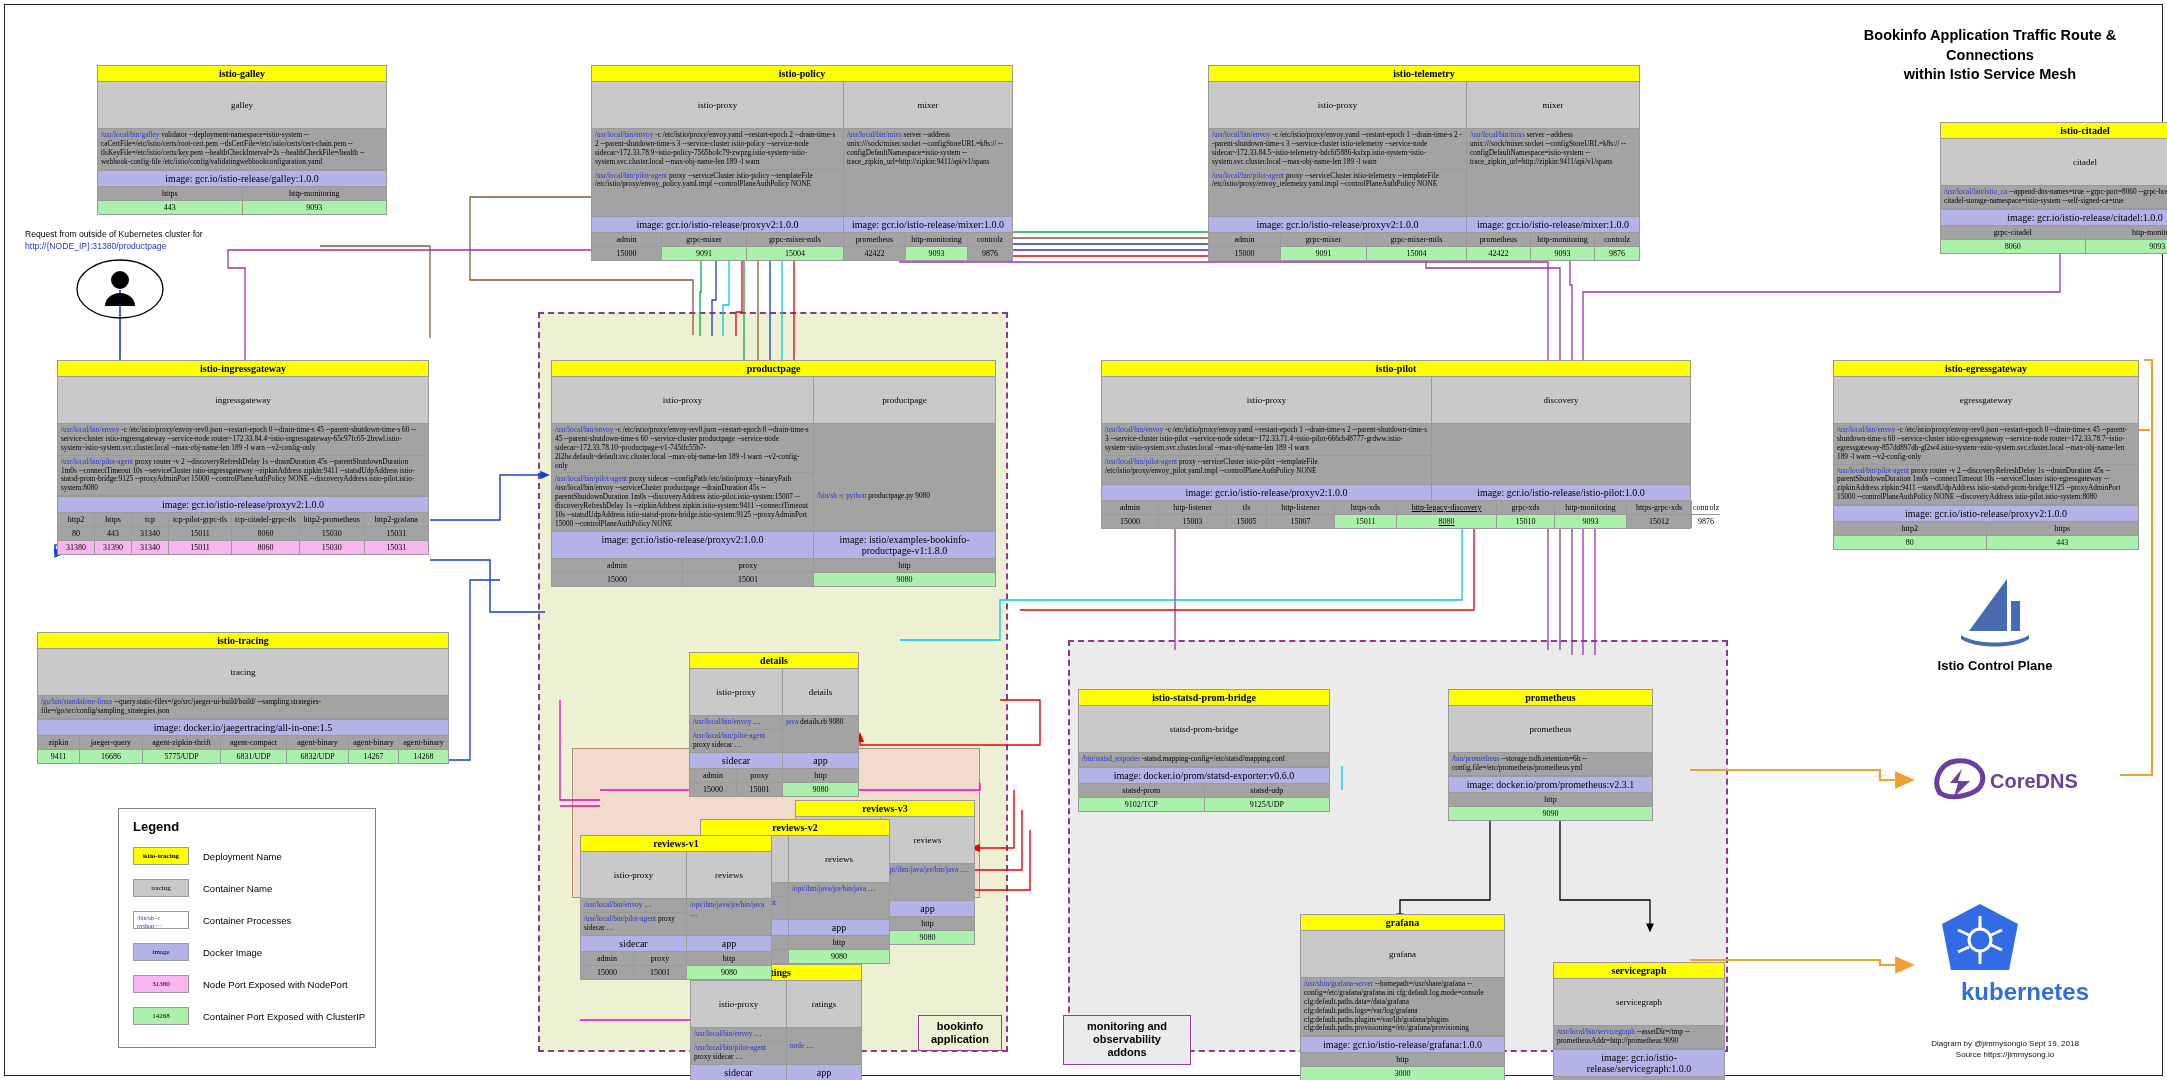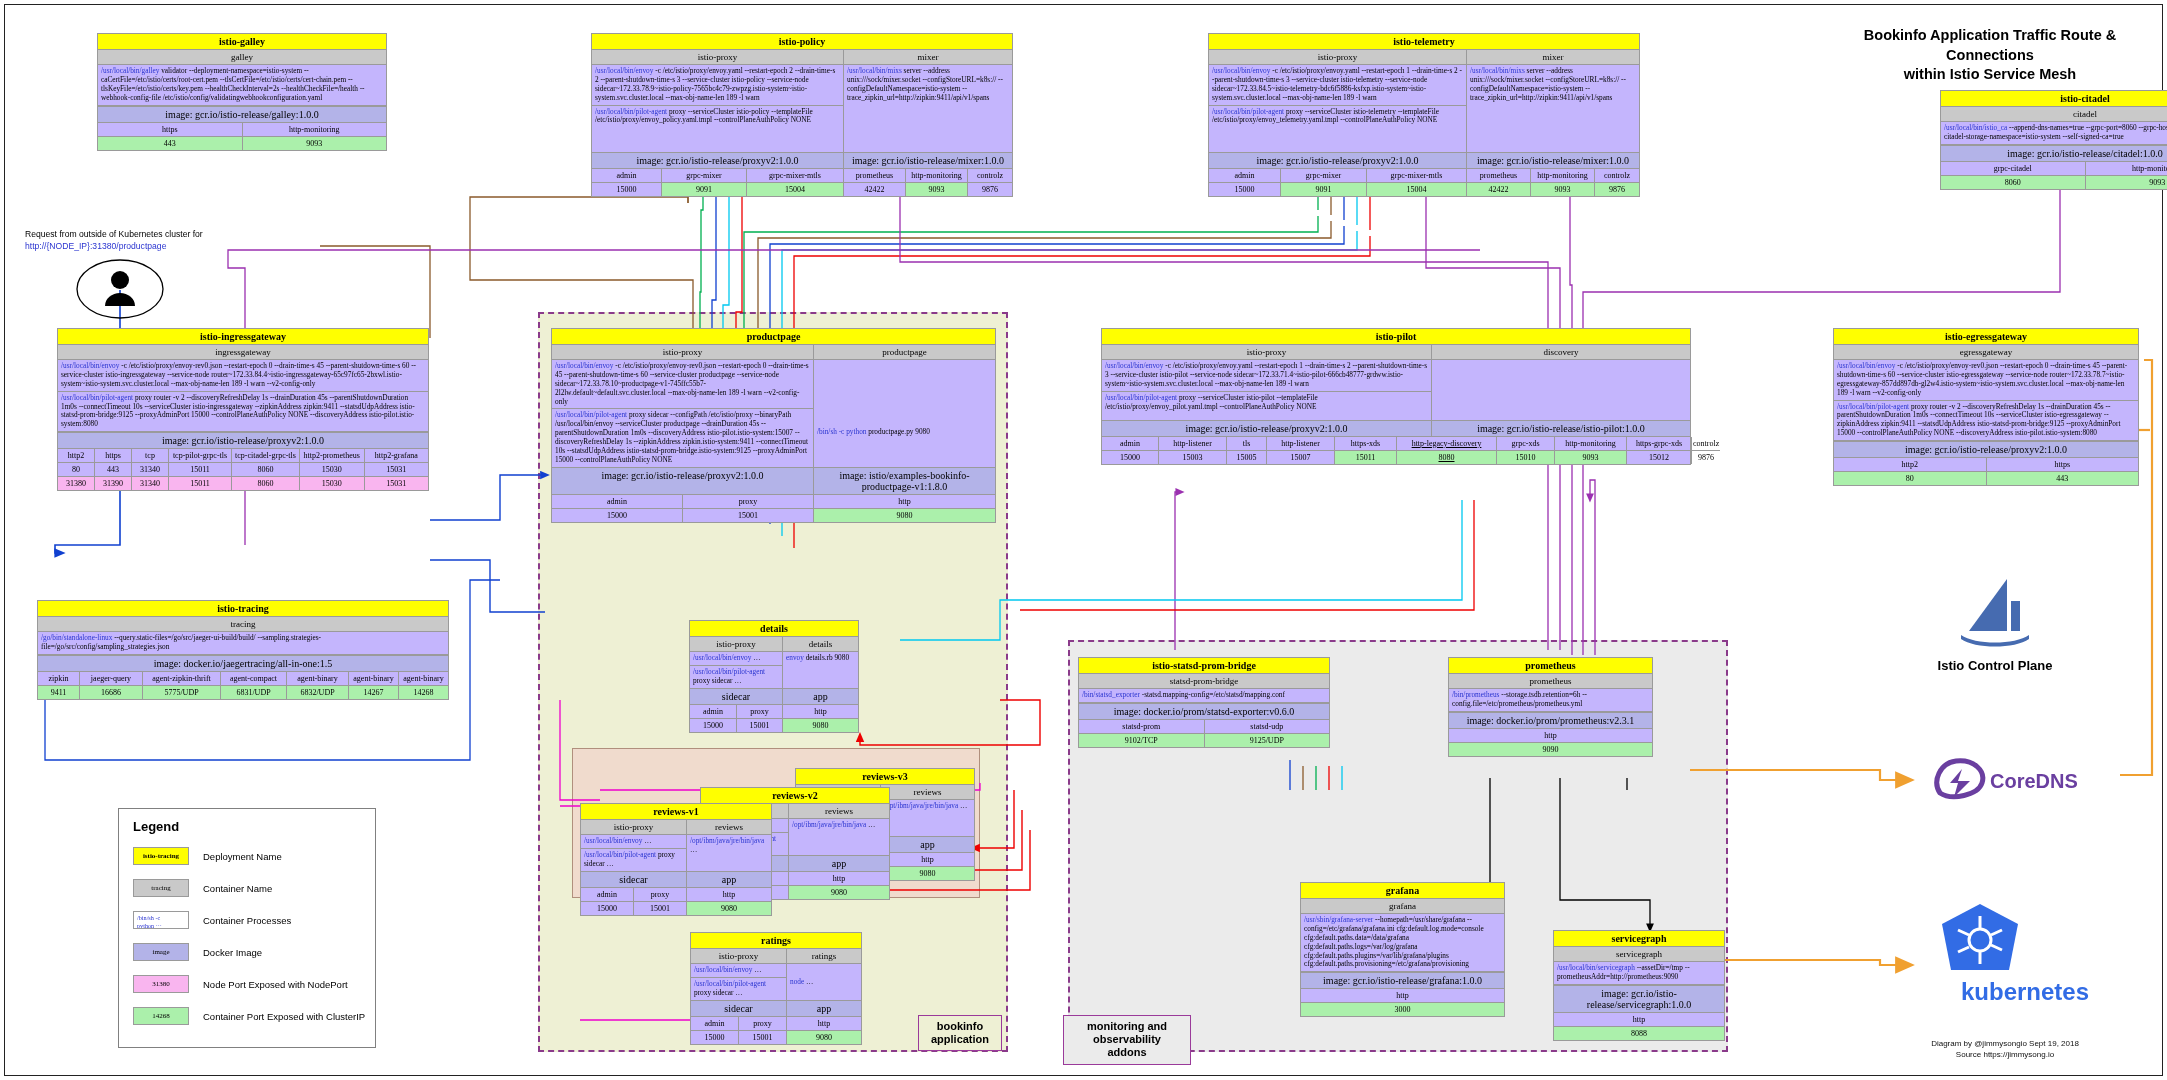--- a/index.html
+++ b/index.html
@@ -5,30 +5,30 @@
   * { box-sizing: border-box; }
   html, body { margin:0; padding:0; background:#ffffff; }
   body {
     width:2167px; height:1080px; position:relative; overflow:hidden;
     font-family:"Liberation Serif", serif;
     color:#000;
   }
   .canvas { position:absolute; left:0; top:0; width:2167px; height:1080px; }
 
   
-  .pod { position:absolute; border:1px solid #9a9a9a; background:#c4b5fd; z-index:40; }
+  .pod { position:absolute; border:1px solid #9a9a9a; background:#a3a3a3; z-index:40;margin-top:32px; }
   .pod .title {
     background:#ffff00; font-weight:bold; text-align:center;
     border-bottom:1px solid #9a9a9a; font-size:10px; padding:2px 0;
   }
   .pod .crow { display:flex; }
   .pod .ccell { flex:1; border-right:1px solid #9a9a9a; }
   .pod .ccell:last-child { border-right:none; }
   .pod .cname {
-    background:#c9c9c9; text-align:center; font-size:9px; padding:2px 0;
+    background:#c9c9c9; text-align:center; font-size:9px; padding:18px 0;
     border-bottom:1px solid #9a9a9a;
   }
   .pod .proc {
     font-size:7.3px; line-height:1.22; padding:2px 3px;
     border-bottom:1px solid #9a9a9a; word-break:break-word;
   }
   .pod .proc:last-child { border-bottom:none; }
   .pod .proc b { color:#2b35d0; font-weight:normal; }
   .pod .img {
     background:#b3b3e8; text-align:center; font-size:10px; padding:2px 0;
@@ -658,21 +658,21 @@
         <div class="proc">
           <b>/usr/local/bin/envoy</b><span> …</span>
         </div>
         <div class="proc" style="border-bottom:none;">
           <b>/usr/local/bin/pilot-agent</b><span> proxy sidecar …</span>
         </div>
       </div>
       <div class="ccell">
         <div class="cname">details</div>
         <div class="proc" style="border-bottom:none;">
-          <b>envoy</b><span> details.rb 9080</span>
+          <b>java</b><span> details.rb 9080</span>
         </div>
       </div>
     </div>
     <div class="crow">
       <div class="img" style="flex:0 0 93px; border-right:1px solid #9a9a9a;">sidecar</div>
       <div class="img" style="flex:1;">app</div>
     </div>
     <div class="ports">
       <div class="pcell" style="flex:0 0 47px;">
         <div class="pname">admin</div>

